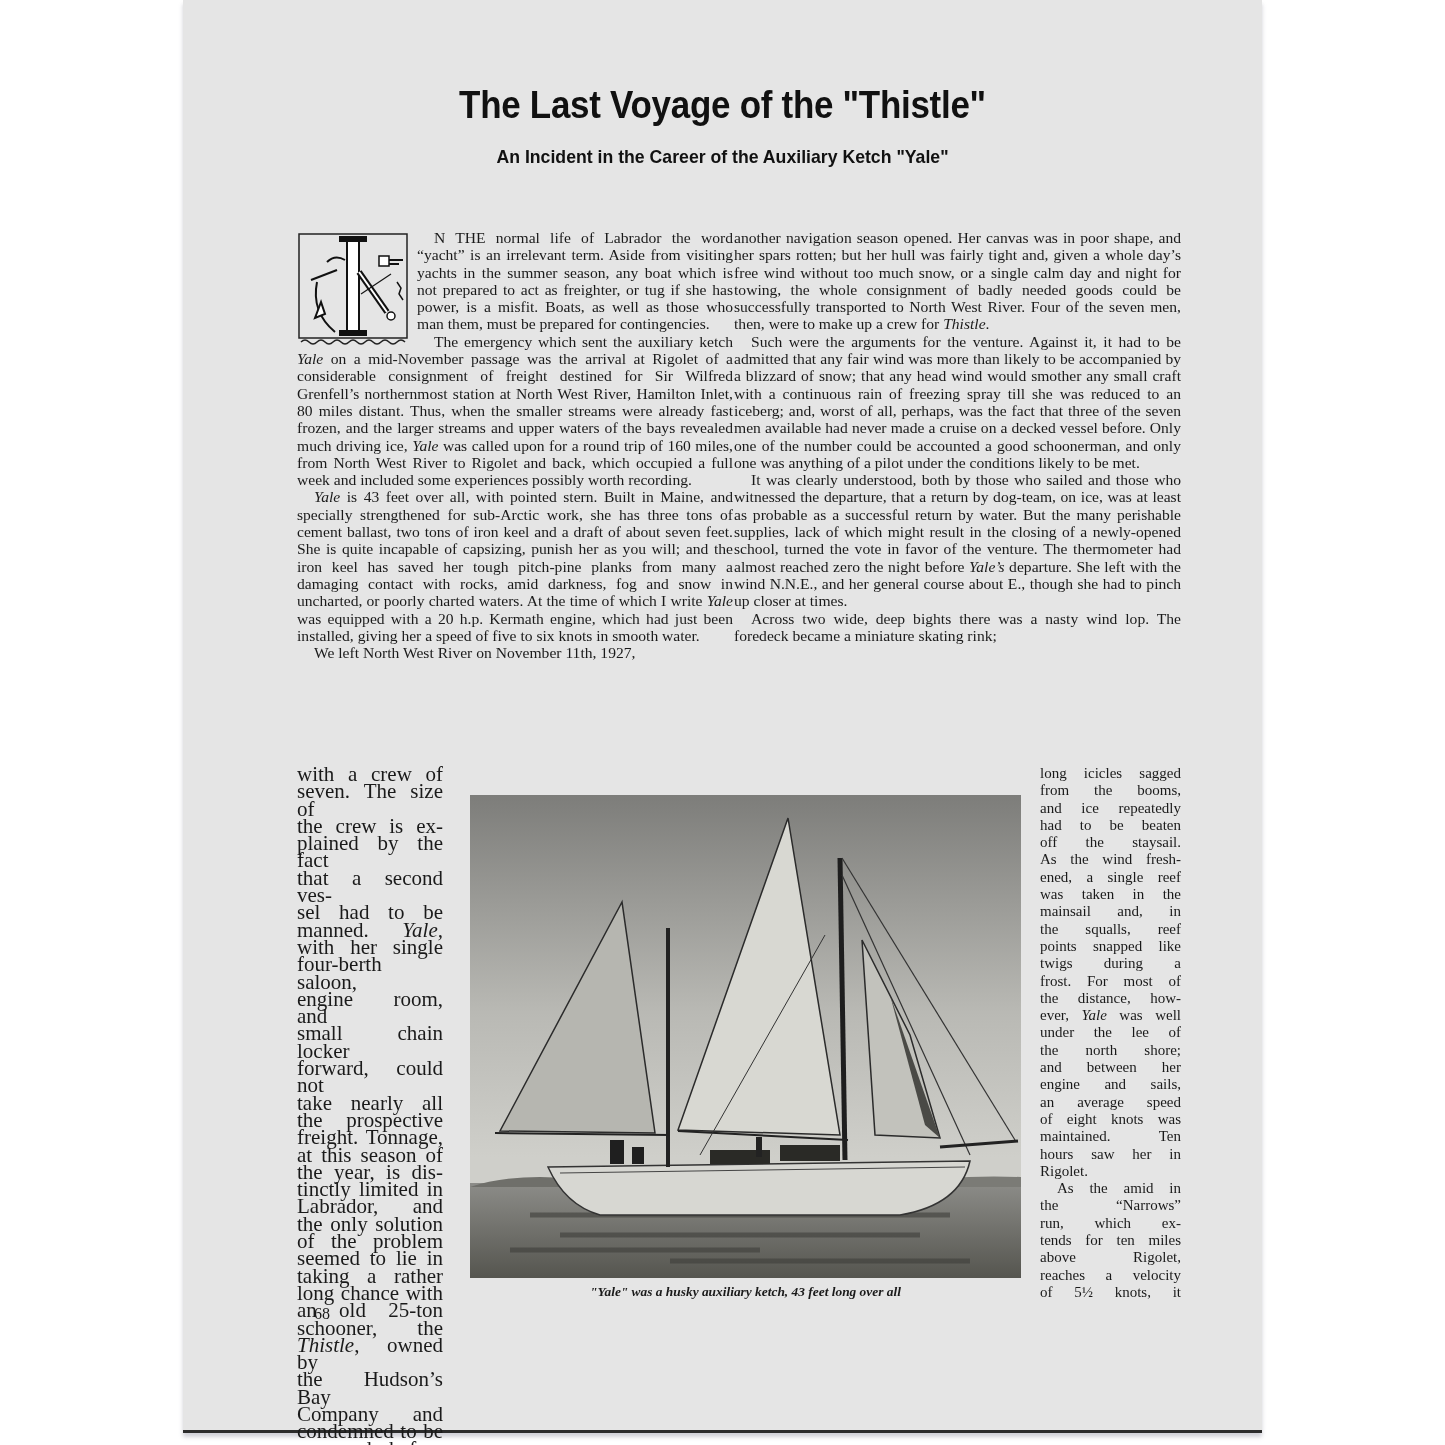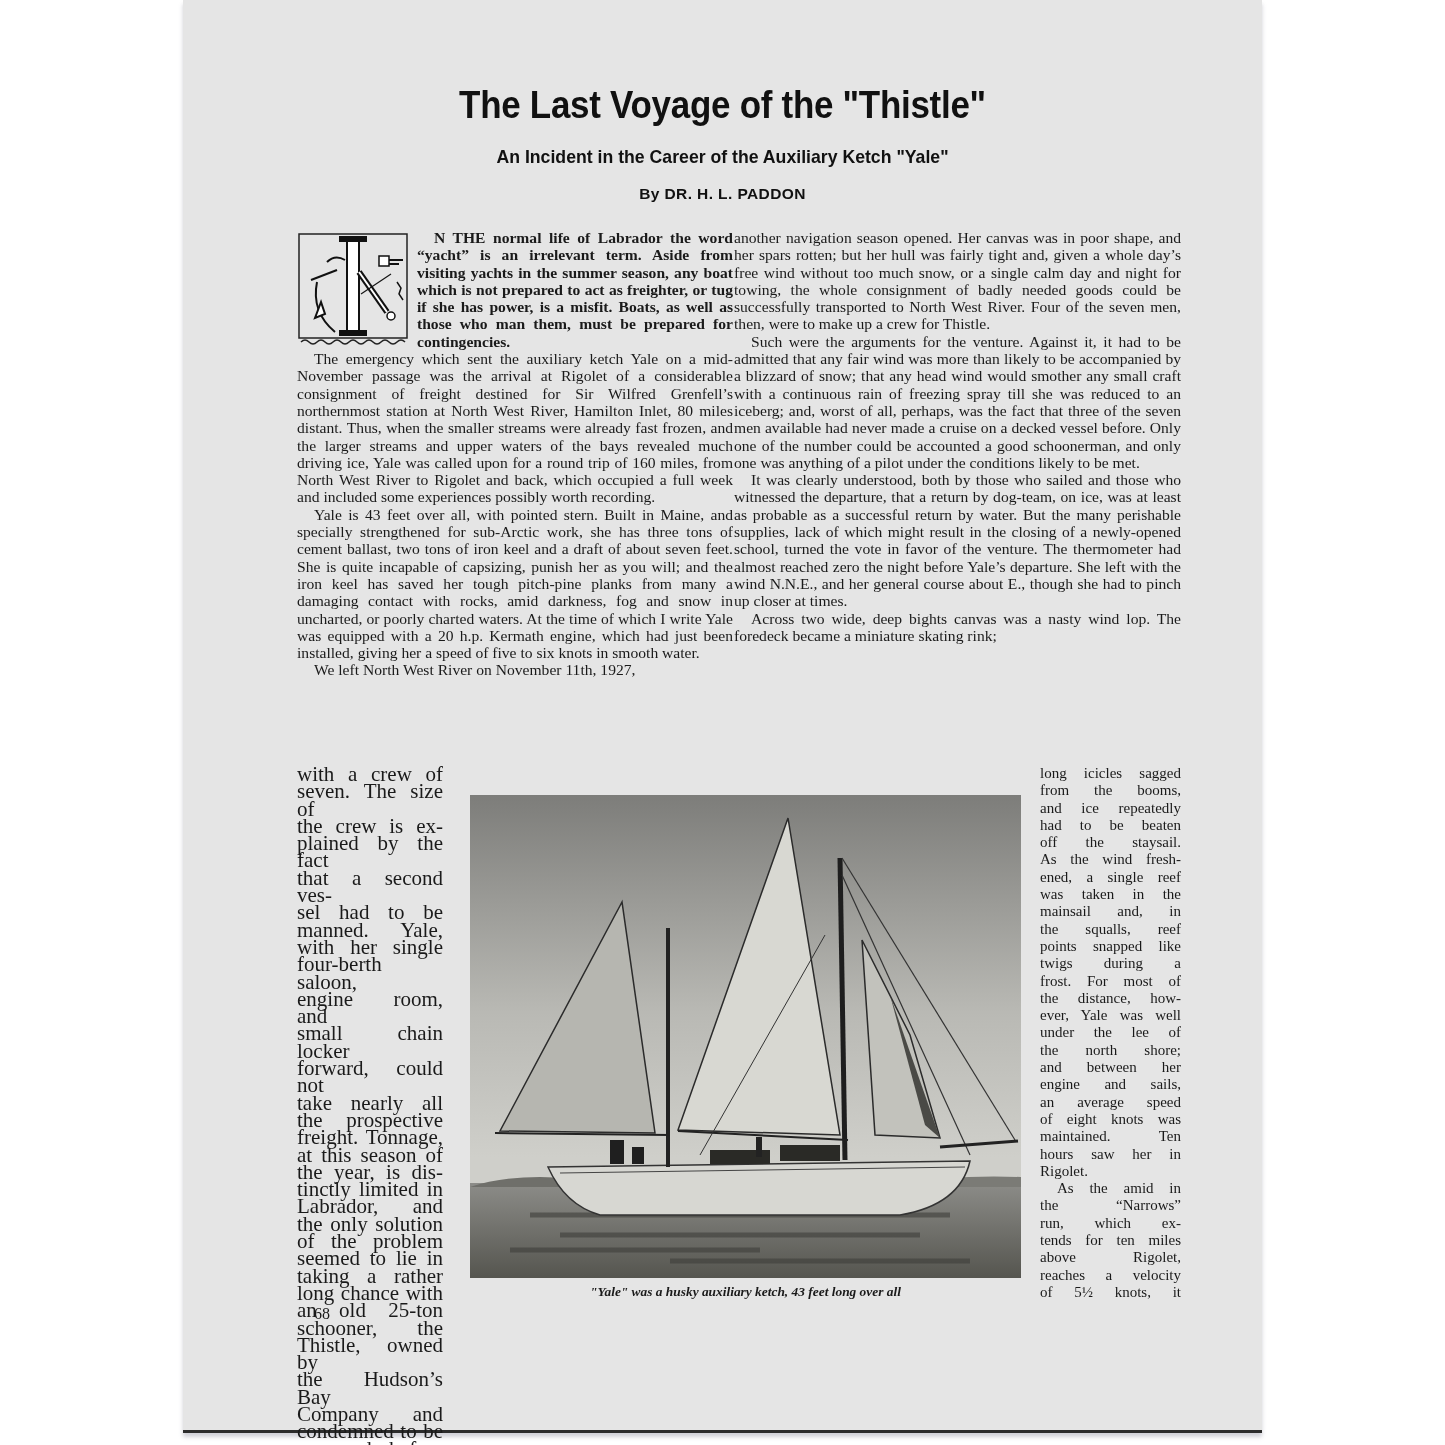--- a/index.html
+++ b/index.html
@@ -16,49 +16,48 @@
   .title { position:absolute; left:0; width:1079px; top:84px; text-align:center;
            font-size:38px; font-weight:bold; letter-spacing:-0.3px; transform:scaleX(0.92); }
   .subtitle { position:absolute; left:0; width:1079px; top:146px; text-align:center;
               font-size:19px; font-weight:bold; transform:scaleX(0.93); }
   .byline { position:absolute; left:0; width:1079px; top:185px; text-align:center;
             font-size:15.5px; font-weight:bold; letter-spacing:0.4px; }
 
   .col { position:absolute; font-size:15.6px; line-height:17.3px; text-align:justify; }
   .col p { margin:0; text-indent:17px; }
   .col p.noindent { text-indent:0; }
-  .col .it { }
+  .col .it { font-style:italic; }
   .col1 { left:114px; top:229px; width:436px; }
   .col2 { left:551px; top:229px; width:447px; }
   .narrow-left { left:114px; top:766px; width:146px; font-size:21px; }
   .narrow-right { left:857px; top:765px; width:141px; font-size:15px; }
   .justify-last p { text-align-last:justify; }
 
   .dropcap {
     float:left; width:112px; height:115px; margin:3px 8px 0 0;
     position:relative;
   }
   .dropcap svg { display:block; }
-  .first-par { text-indent:0;font-weight:bold; }
+  .first-par { text-indent:0; }
 
   .figure { position:absolute; left:287px; top:795px; width:551px; height:483px;
             background:#8d8d88; overflow:hidden; }
   .figure svg { display:block; }
   .caption { position:absolute; left:287px; top:1284px; width:551px; text-align:center;
              font-size:13.4px; font-style:italic; font-weight:bold; }
   .folio { position:absolute; left:131px; top:1305px; font-size:16px; }
 </style>
 </head>
 <body>
 
 <div class="page">
 
   <div class="title sans">The Last Voyage of the "Thistle"</div>
   <div class="subtitle sans">An Incident in the Career of the Auxiliary Ketch "Yale"</div>
-  <div class="byline sans">By DR. H. L. PADDON</div>
 
   <div class="col col1 serif">
     <div class="dropcap">
       <svg width="112" height="115" viewBox="0 0 112 115">
         <rect x="2" y="2" width="108" height="104" fill="none" stroke="#222" stroke-width="1.5"></rect>
         <path d="M4 110 q4 -4 8 0 t8 0 t8 0 t8 0 t8 0 t8 0 t8 0 t8 0 t8 0 t8 0 t8 0 t8 0 t8 0" fill="none" stroke="#222" stroke-width="1.5"></path>
 
         <rect x="50" y="6" width="12" height="96" fill="#fff" stroke="#111" stroke-width="2"></rect>
         <rect x="42" y="4" width="28" height="6" fill="#111"></rect>
         <rect x="42" y="98" width="28" height="6" fill="#111"></rect>
@@ -79,21 +78,21 @@
     <p class="first-par">N THE normal life of Labrador the word “yacht” is an irrelevant term. Aside from visiting yachts in the summer season, any boat which is not prepared to act as freighter, or tug if she has power, is a misfit. Boats, as well as those who man them, must be prepared for contingencies.</p>
     <p><span>The emergency which sent the auxiliary ketch </span><span class="it">Yale</span><span> on a mid-November passage was the arrival at Rigolet of a considerable consignment of freight destined for Sir Wilfred Grenfell’s northernmost station at North West River, Hamilton Inlet, 80 miles distant. Thus, when the smaller streams were already fast frozen, and the larger streams and upper waters of the bays revealed much driving ice, </span><span class="it">Yale</span><span> was called upon for a round trip of 160 miles, from North West River to Rigolet and back, which occupied a full week and included some experiences possibly worth recording.</span></p>
     <p><span class="it">Yale</span><span> is 43 feet over all, with pointed stern. Built in Maine, and specially strengthened for sub-Arctic work, she has three tons of cement ballast, two tons of iron keel and a draft of about seven feet. She is quite incapable of capsizing, punish her as you will; and the iron keel has saved her tough pitch-pine planks from many a damaging contact with rocks, amid darkness, fog and snow in uncharted, or poorly charted waters. At the time of which I write </span><span class="it">Yale</span><span> was equipped with a 20 h.p. Kermath engine, which had just been installed, giving her a speed of five to six knots in smooth water.</span></p>
     <p style="white-space:nowrap;">We left North West River on November 11th, 1927,</p>
   </div>
 
   <div class="col col2 serif">
     <p class="noindent"><span>another navigation season opened. Her canvas was in poor shape, and her spars rotten; but her hull was fairly tight and, given a whole day’s free wind without too much snow, or a single calm day and night for towing, the whole consignment of badly needed goods could be successfully transported to North West River. Four of the seven men, then, were to make up a crew for </span><span class="it">Thistle</span><span>.</span></p>
     <p>Such were the arguments for the venture. Against it, it had to be admitted that any fair wind was more than likely to be accompanied by a blizzard of snow; that any head wind would smother any small craft with a continuous rain of freezing spray till she was reduced to an iceberg; and, worst of all, perhaps, was the fact that three of the seven men available had never made a cruise on a decked vessel before. Only one of the number could be accounted a good schoonerman, and only one was anything of a pilot under the conditions likely to be met.</p>
     <p><span>It was clearly understood, both by those who sailed and those who witnessed the departure, that a return by dog-team, on ice, was at least as probable as a successful return by water. But the many perishable supplies, lack of which might result in the closing of a newly-opened school, turned the vote in favor of the venture. The thermometer had almost reached zero the night before </span><span class="it">Yale’s</span><span> departure. She left with the wind N.N.E., and her general course about E., though she had to pinch up closer at times.</span></p>
-    <p>Across two wide, deep bights canvas was a nasty wind lop. The foredeck became a miniature skating rink;</p>
+    <p>Across two wide, deep bights there was a nasty wind lop. The foredeck became a miniature skating rink;</p>
   </div>
 
   <div class="col narrow-left serif justify-last">
     <p class="noindent">with a crew of</p>
     <p class="noindent">seven. The size of</p>
     <p class="noindent">the crew is ex-</p>
     <p class="noindent">plained by the fact</p>
     <p class="noindent">that a second ves-</p>
     <p class="noindent">sel had to be</p>
     <p class="noindent"><span>manned. </span><span class="it">Yale,</span></p>

